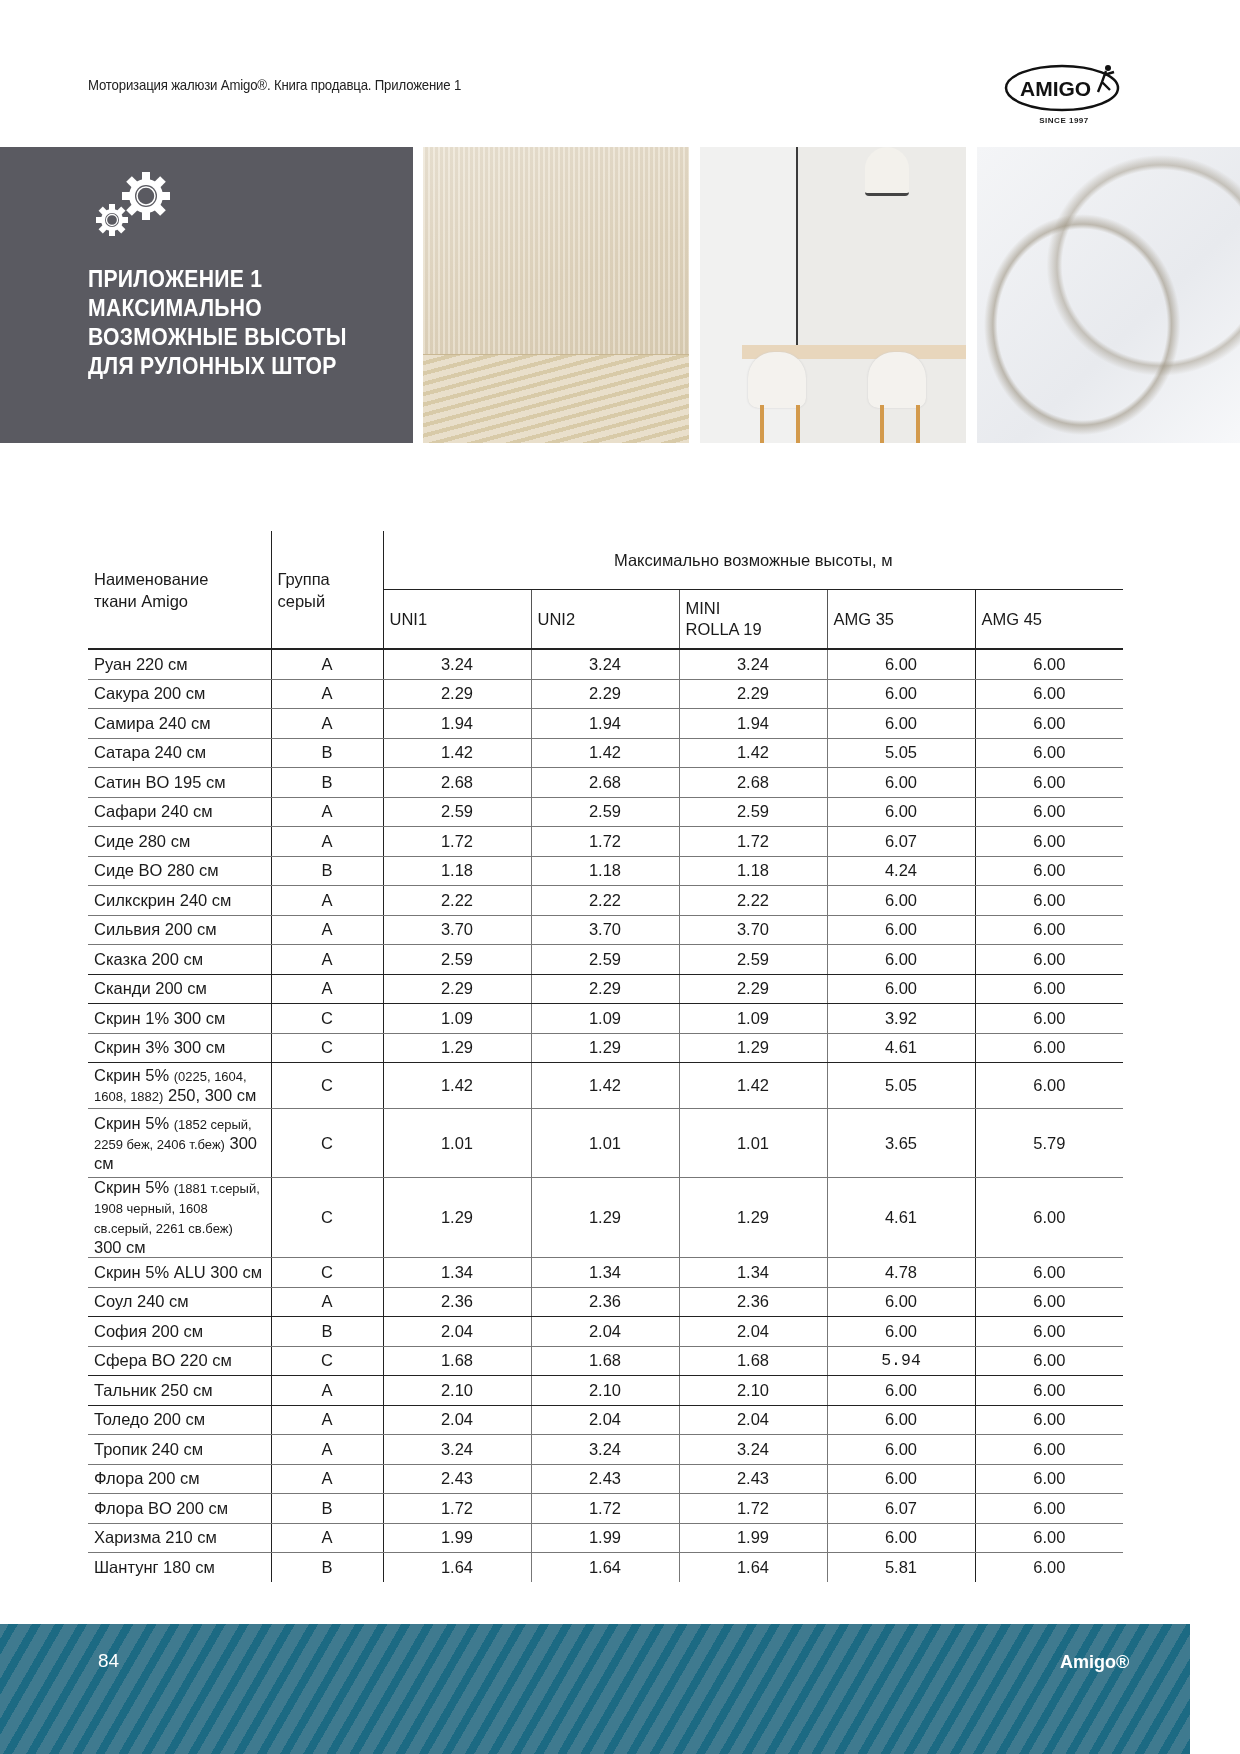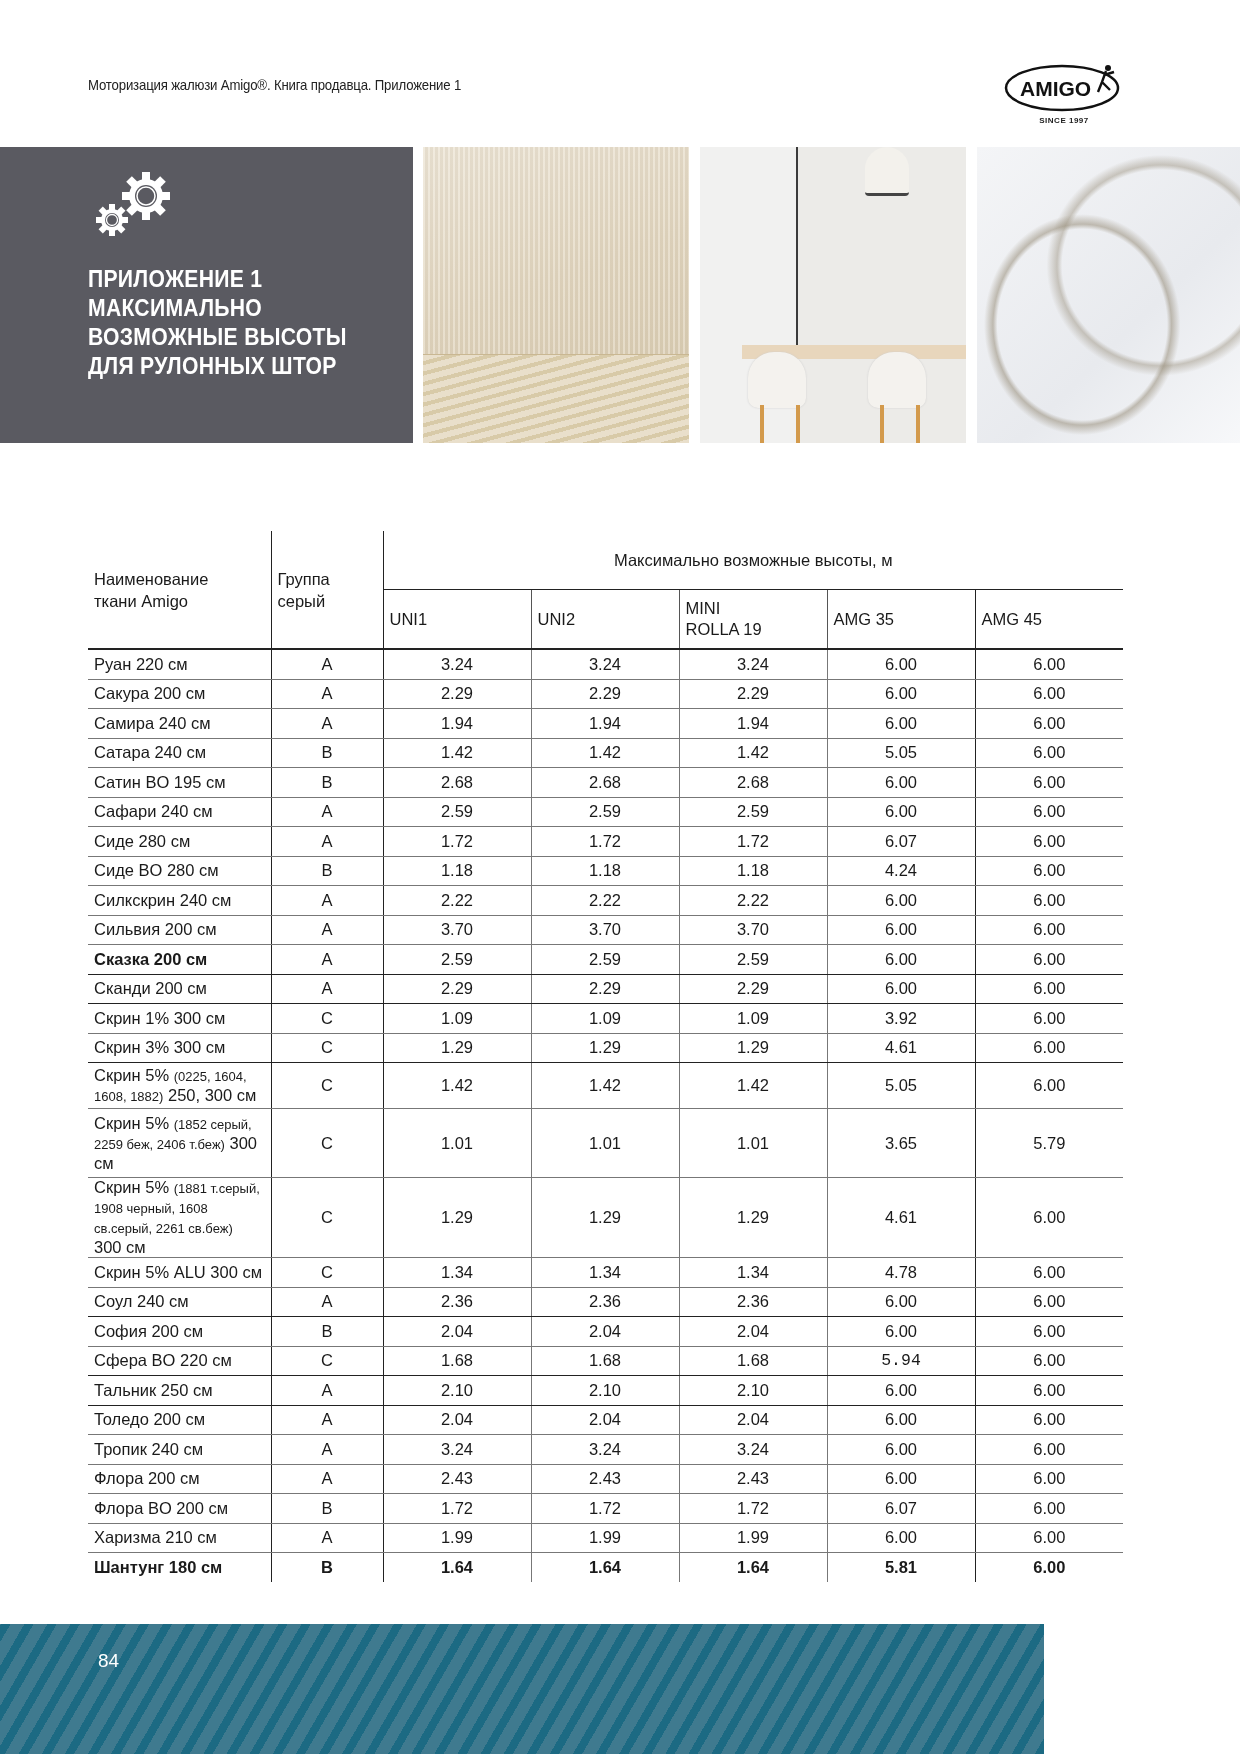--- a/index.html
+++ b/index.html
@@ -82,25 +82,25 @@
   tr.head-row2 th { border-bottom: 2px solid #222; }
   tr.head-row1 th.h-name, tr.head-row1 th.h-group { border-bottom: 2px solid #222; }
 
   td { height: 28.5px; text-align: center; border-bottom: 1px solid #777; border-left: 1px solid #777; }
   td.c-name { text-align: left; border-left: none; line-height: 19px; }
   td.c-group { border-left: 1.5px solid #222; }
   td.c-uni1 { border-left: 1.5px solid #222; }
   td.c-amg45 { border-left: 1.5px solid #222; }
   tr.tall td { height: 68px; }
   tr.mid td { height: 45px; }
-  tr.last td { border-bottom: none; font-weight: bold; }
+  tr.last td { border-bottom: none; }
   .small { font-size: 13px; }
 
   .footer {
-    position: absolute; left: 0; top: 1624px; width: 1044px; height: 130px;
+    position: absolute; left: 0; top: 1624px; width: 1190px; height: 130px;
     background: repeating-linear-gradient(-60deg, #1c6a83 0 8px, #3f7a8f 8px 20px);
   }
   .page-number { position: absolute; left: 98px; top: 26px; color: #fff; font-size: 19px; }
   .footer-brand { position: absolute; left: 1060px; top: 28px; color: #fff; font-size: 18px; font-weight: bold; }
 </style>
 </head>
 <body>
 
 <div class="running-head">Моторизация жалюзи Amigo®. Книга продавца. Приложение 1</div>
 
@@ -295,21 +295,21 @@
         <tr>
           <td class="c-name"><span>Сильвия 200 см</span></td>
           <td class="c-group">A</td>
           <td class="c-uni1">3.70</td>
           <td class="c-uni2">3.70</td>
           <td class="c-mini">3.70</td>
           <td class="c-amg35">6.00</td>
           <td class="c-amg45">6.00</td>
         </tr>
         <tr>
-          <td class="c-name" style="border-bottom: 1.5px solid rgb(34, 34, 34); font-weight: bold;"><span>Сказка 200 см</span></td>
+          <td class="c-name" style="border-bottom: 1.5px solid rgb(34, 34, 34);"><span>Сказка 200 см</span></td>
           <td class="c-group" style="border-bottom: 1.5px solid rgb(34, 34, 34);">A</td>
           <td class="c-uni1" style="border-bottom: 1.5px solid rgb(34, 34, 34);">2.59</td>
           <td class="c-uni2" style="border-bottom: 1.5px solid rgb(34, 34, 34);">2.59</td>
           <td class="c-mini" style="border-bottom: 1.5px solid rgb(34, 34, 34);">2.59</td>
           <td class="c-amg35" style="border-bottom: 1.5px solid rgb(34, 34, 34);">6.00</td>
           <td class="c-amg45" style="border-bottom: 1.5px solid rgb(34, 34, 34);">6.00</td>
         </tr>
         <tr>
           <td class="c-name" style="border-bottom: 1.5px solid rgb(34, 34, 34);"><span>Сканди 200 см</span></td>
           <td class="c-group" style="border-bottom: 1.5px solid rgb(34, 34, 34);">A</td>

